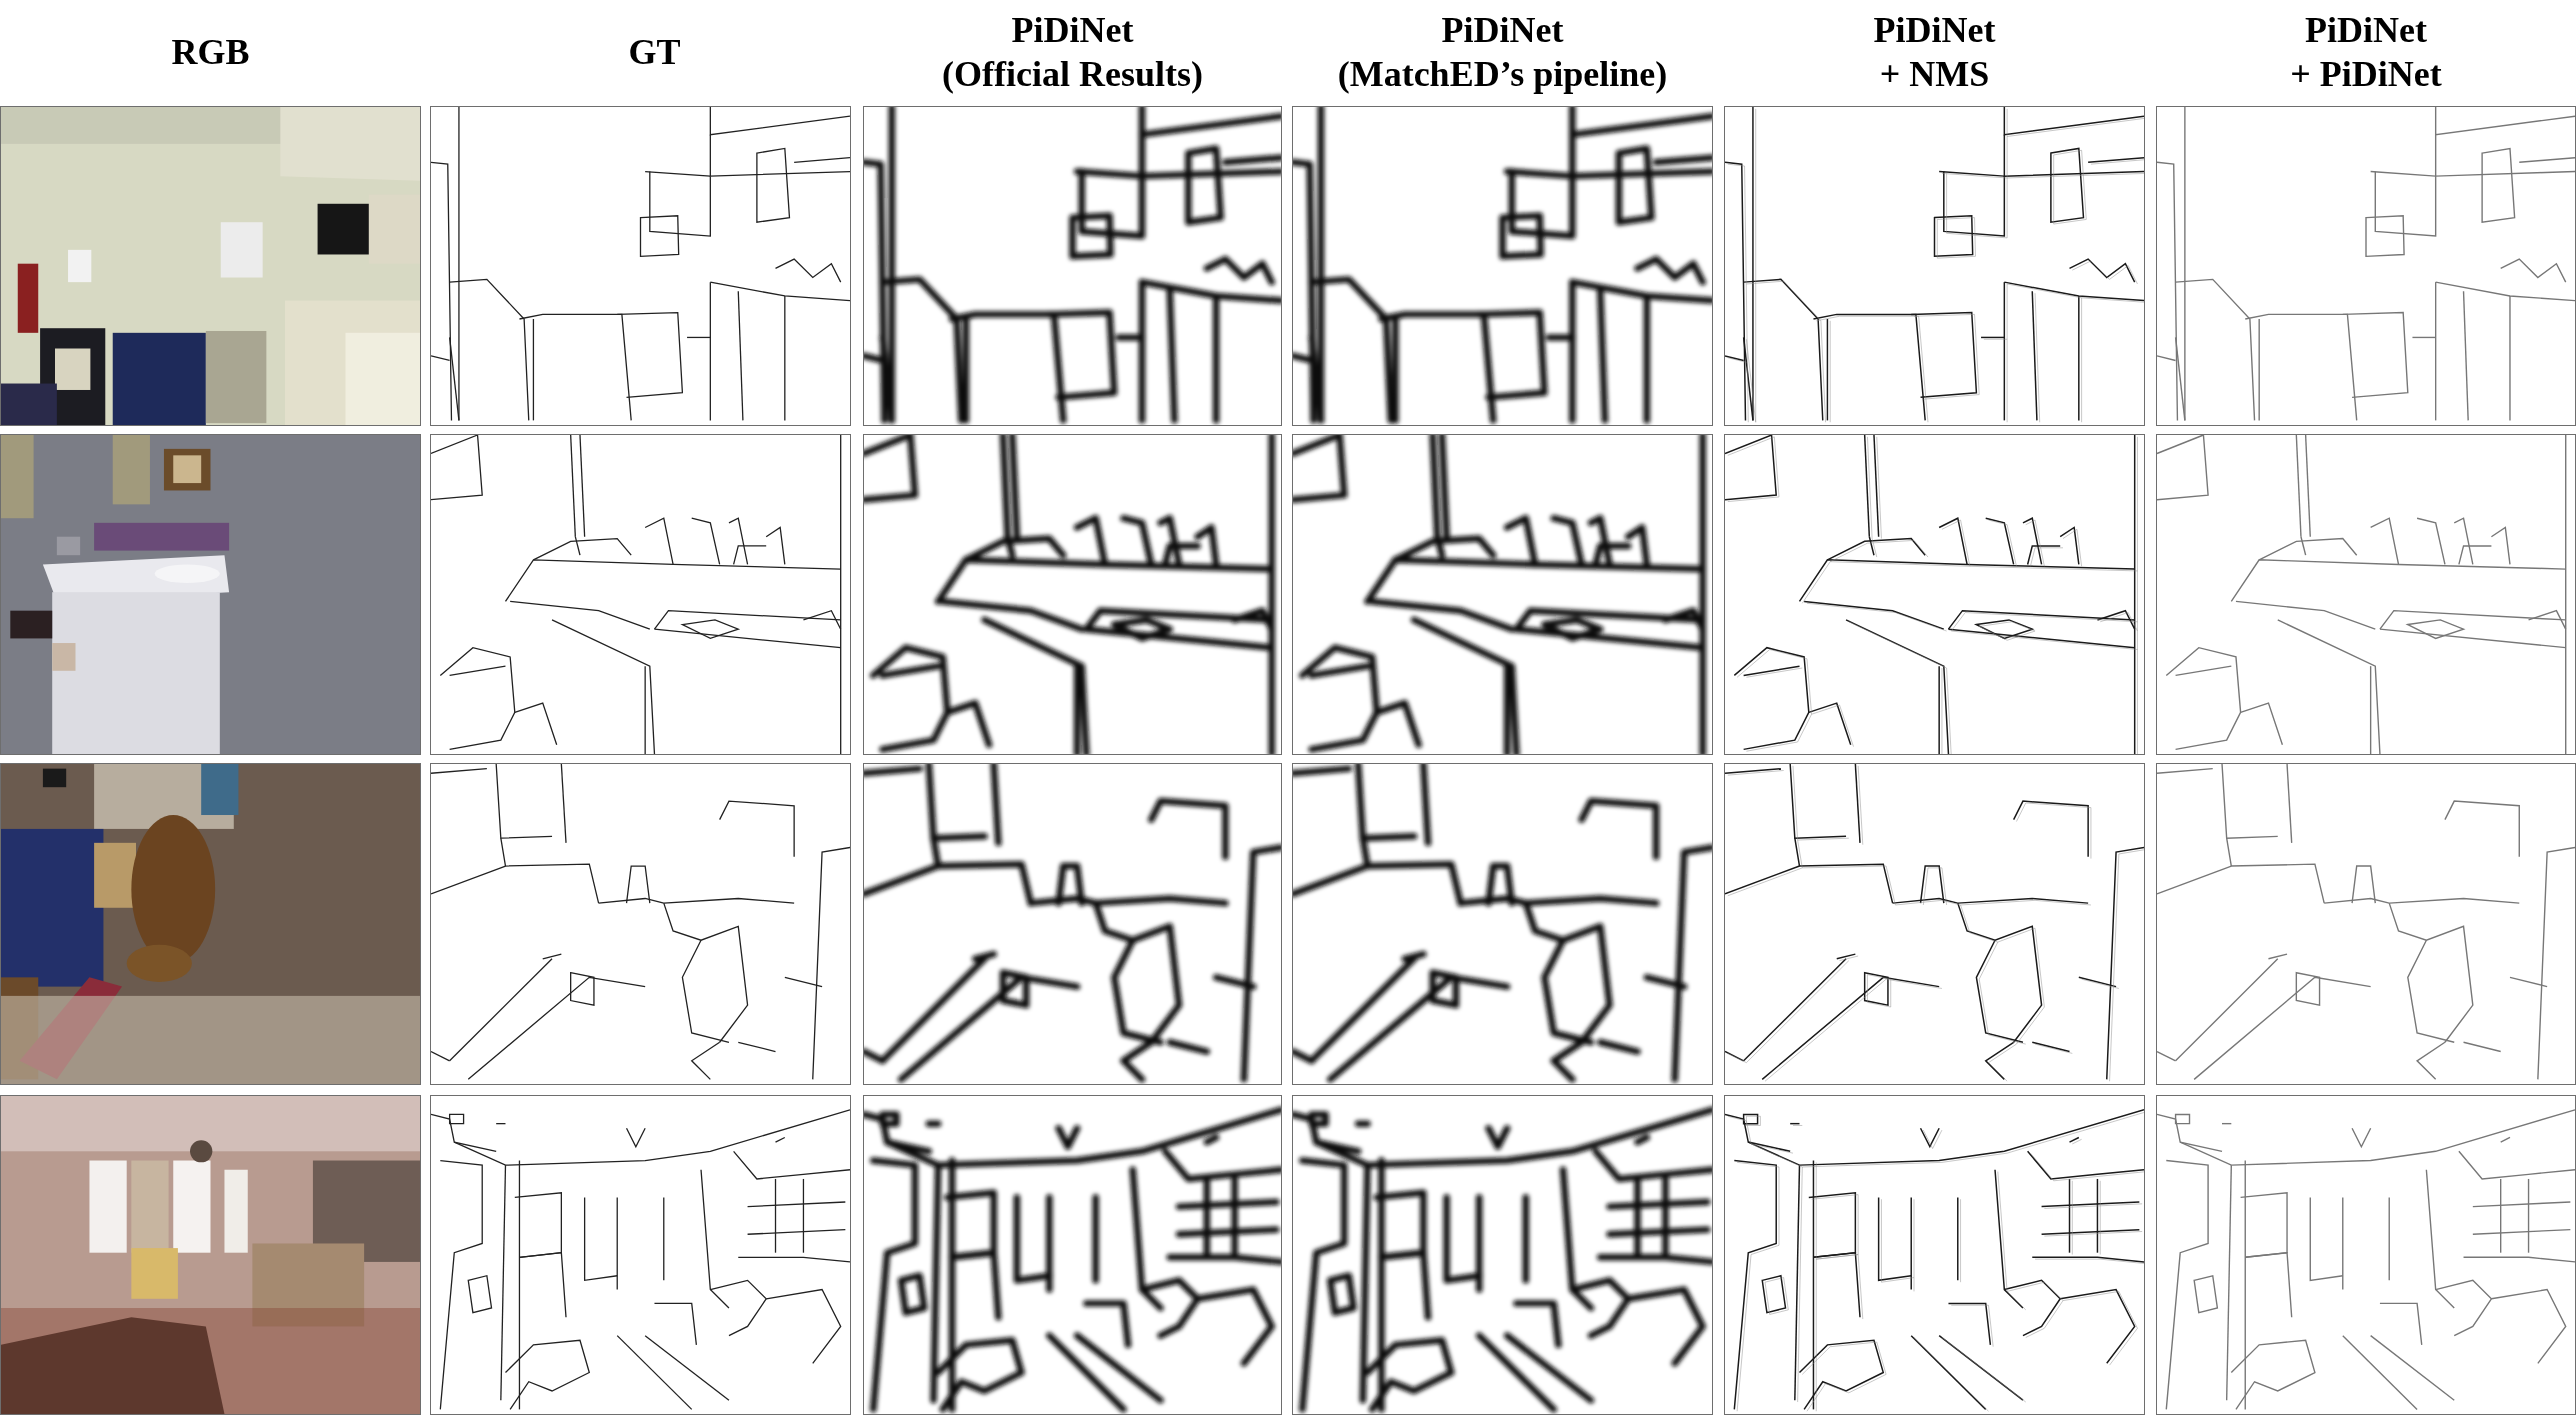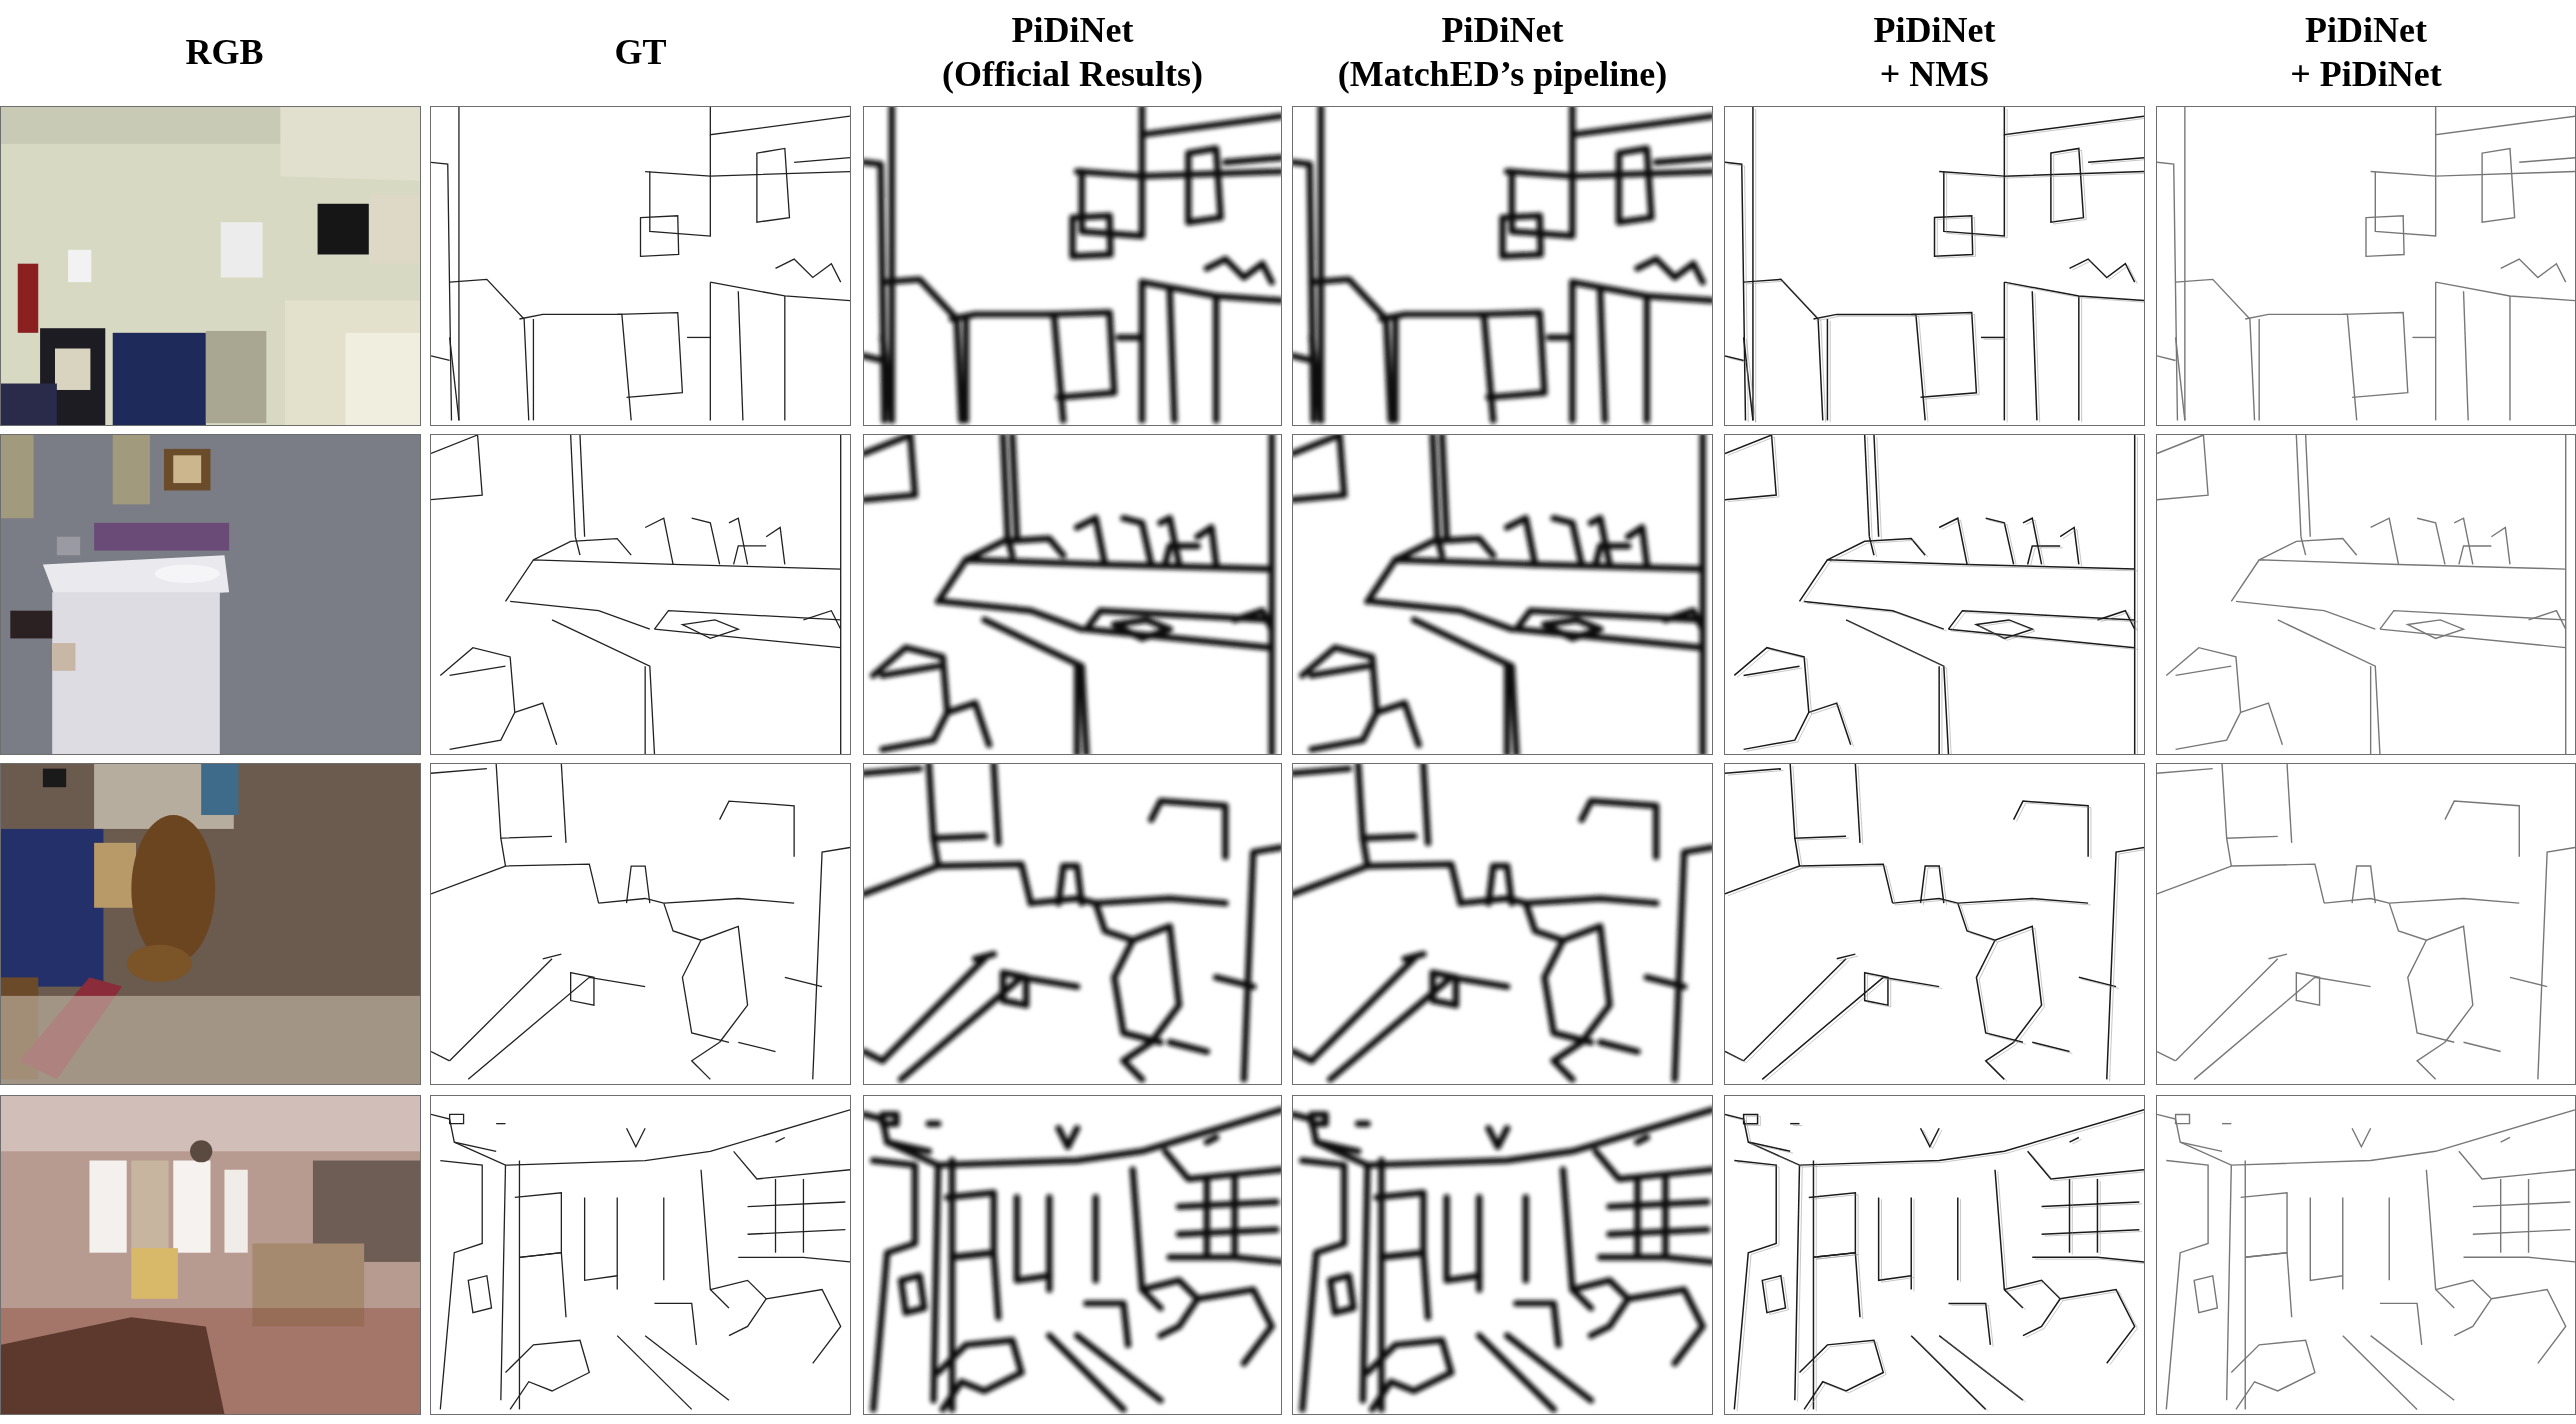--- a/index.html
+++ b/index.html
@@ -7,24 +7,24 @@
          font-family:"Liberation Serif","DejaVu Serif",serif; }
   .header { position:absolute; top:0; height:104px; display:flex; flex-direction:column;
             justify-content:center; align-items:center; text-align:center;
             font-weight:bold; font-size:36px; line-height:44px; color:#000; }
   .cell { position:absolute; box-sizing:border-box; border:1.9px solid #6e6e6e; overflow:hidden; background:#fff; }
   .cell svg { width:100%; height:100%; display:block; }
 </style>
 </head>
 <body>
 
-<div class="header" style="left:14px;width:421px;">
+<div class="header" style="left:0;width:421px;">
   <div>RGB</div>
 </div>
-<div class="header" style="left:430px;width:421px;">
+<div class="header" style="left:444px;width:421px;">
   <div>GT</div>
 </div>
 <div class="header" style="left:863px;width:419px;">
   <div>PiDiNet</div>
   <div>(Official Results)</div>
 </div>
 <div class="header" style="left:1292px;width:421px;">
   <div>PiDiNet</div>
   <div>(MatchED’s pipeline)</div>
 </div>

